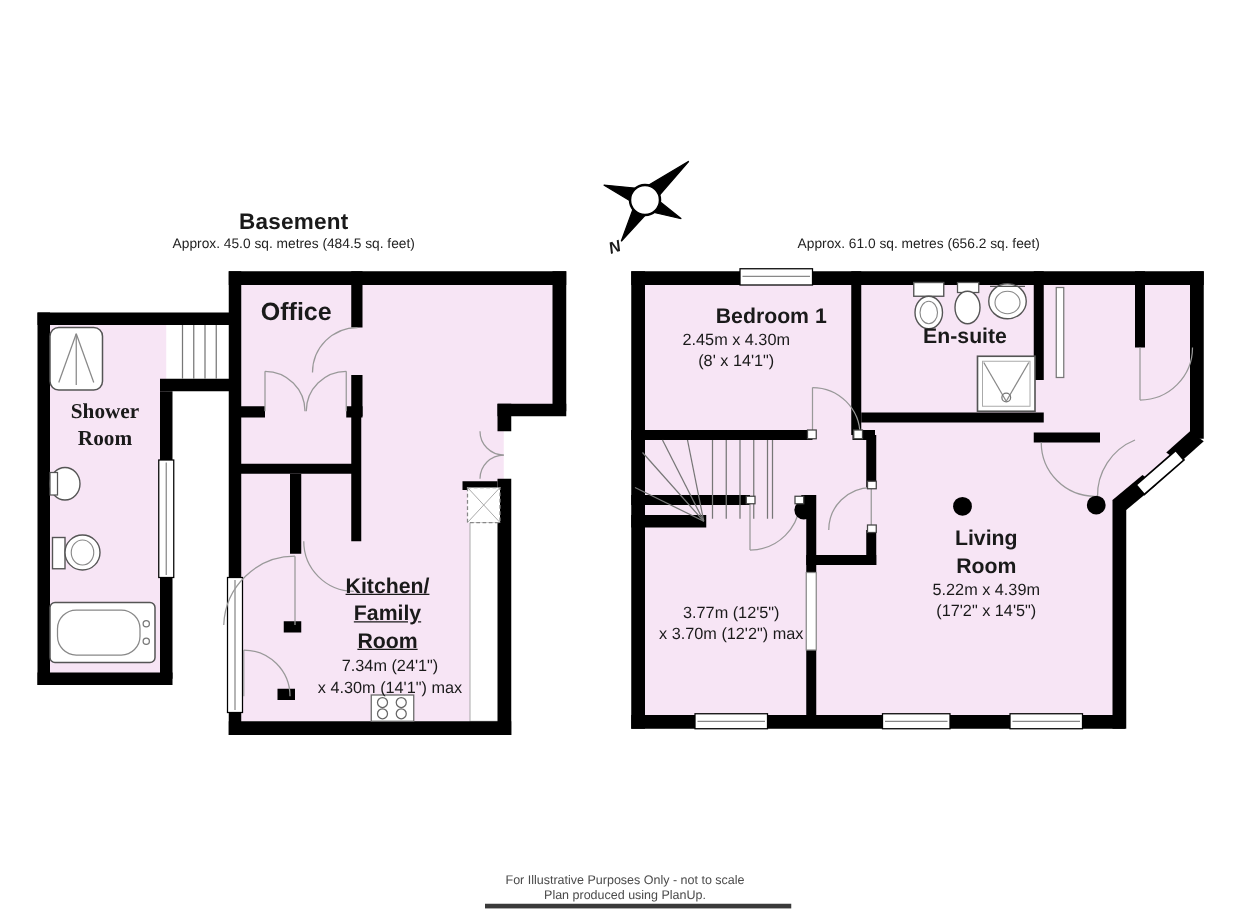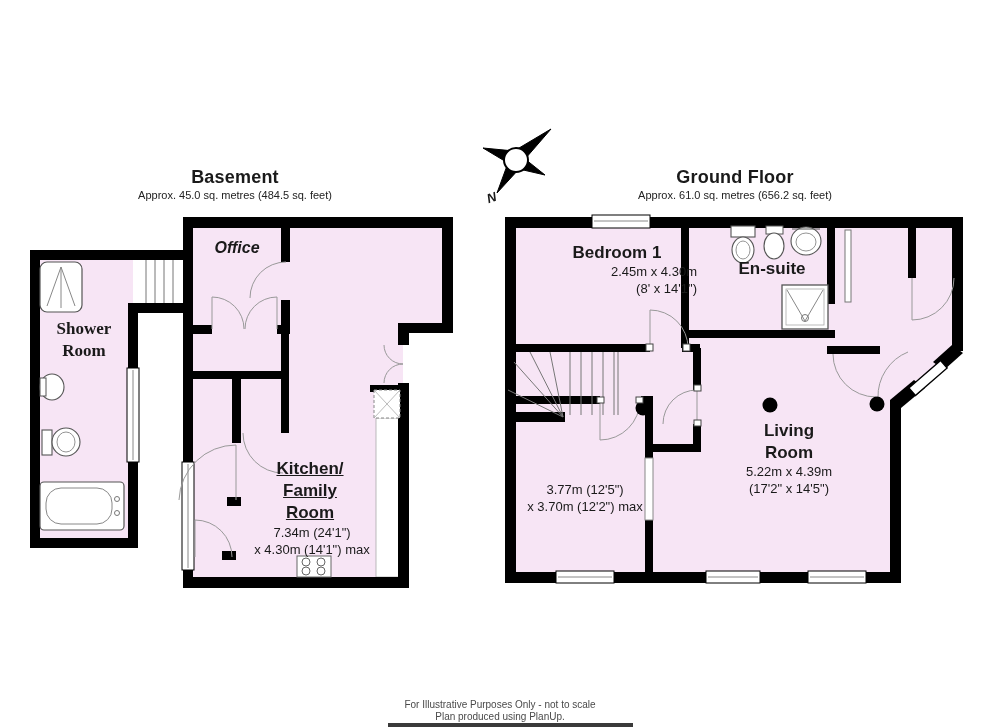--- a/index.html
+++ b/index.html
@@ -257,34 +257,33 @@
 
   <g>
     <path d="M 551,129 L 525,159 L 545,175 L 519,169 L 497,193 L 508,163 L 483,148 L 514,151 Z" fill="#000000" stroke="#000" stroke-width="1"></path>
     <circle cx="516" cy="160" r="12" fill="#ffffff" stroke="#000" stroke-width="2"></circle>
   </g>
 </svg>
 
   <div class="lbl plan-title" style="left:85px;top:167px;width:300px;">Basement</div>
   <div class="lbl plan-sub" style="left:85px;top:189px;width:300px;">Approx. 45.0 sq. metres (484.5 sq. feet)</div>
 
-  <div class="lbl plan-title" style="left:585px;top:167px;width:300px;">Ground Floor</div>
   <div class="lbl plan-sub" style="left:585px;top:189px;width:300px;">Approx. 61.0 sq. metres (656.2 sq. feet)</div>
 
-  <div class="lbl room-name" style="left:177px;top:238px;width:120px;font-size:16px;font-style:italic;">Office</div>
+  <div class="lbl room-name" style="left:177px;top:238px;width:120px;font-size:20px;">Office</div>
   <div class="lbl room-name" style="left:29px;top:318px;width:110px;font-family:Liberation Serif, serif;">Shower
 Room</div>
   <div class="lbl room-name" style="left:230px;top:458px;width:160px;text-decoration:underline;">Kitchen/
 Family
 Room</div>
   <div class="lbl room-dims" style="left:212px;top:525px;width:200px;">7.34m (24'1")
 x 4.30m (14'1") max</div>
 
   <div class="lbl room-name" style="left:537px;top:242px;width:160px;">Bedroom 1</div>
-  <div class="lbl room-dims" style="left:537px;top:264px;width:160px;text-align:right;">2.45m x 4.30m
+  <div class="lbl room-dims" style="left:509px;top:264px;width:160px;">2.45m x 4.30m
 (8' x 14'1")</div>
 
   <div class="lbl room-name" style="left:692px;top:258px;width:160px;">En-suite</div>
 
   <div class="lbl room-dims" style="left:485px;top:482px;width:200px;">3.77m (12'5")
 x 3.70m (12'2") max</div>
 
   <div class="lbl room-name" style="left:709px;top:420px;width:160px;">Living
 Room</div>
   <div class="lbl room-dims" style="left:709px;top:464px;width:160px;">5.22m x 4.39m

